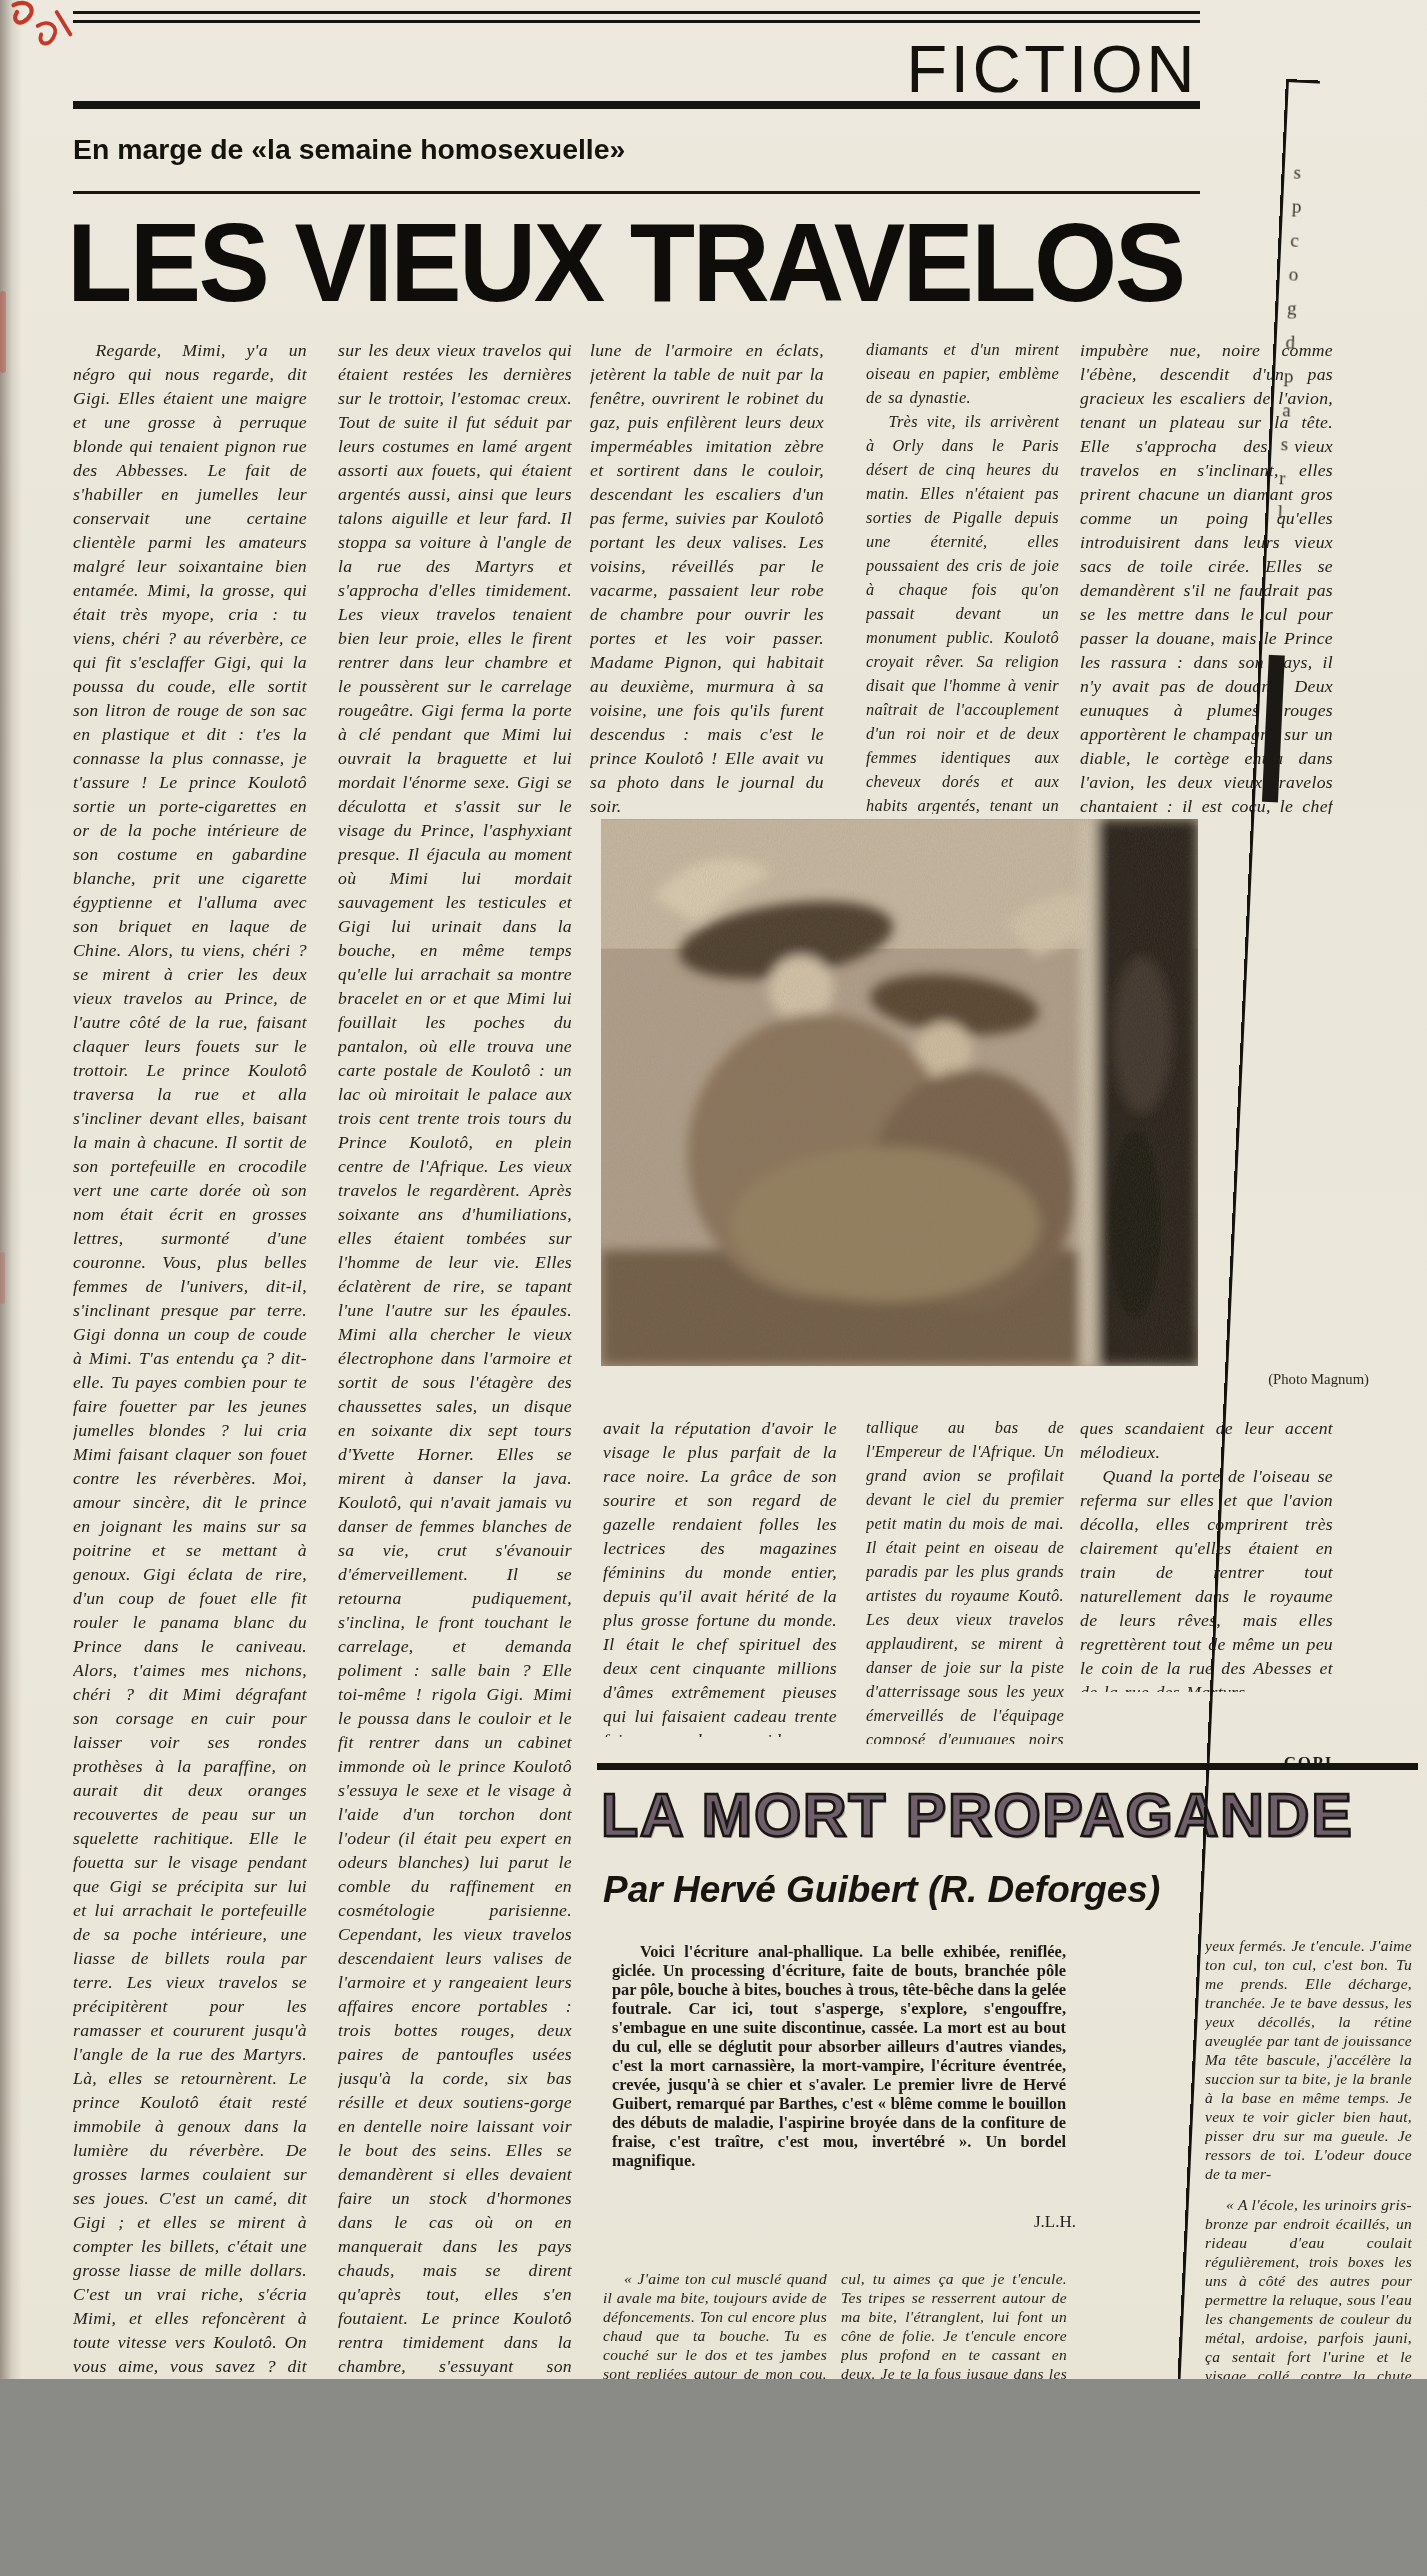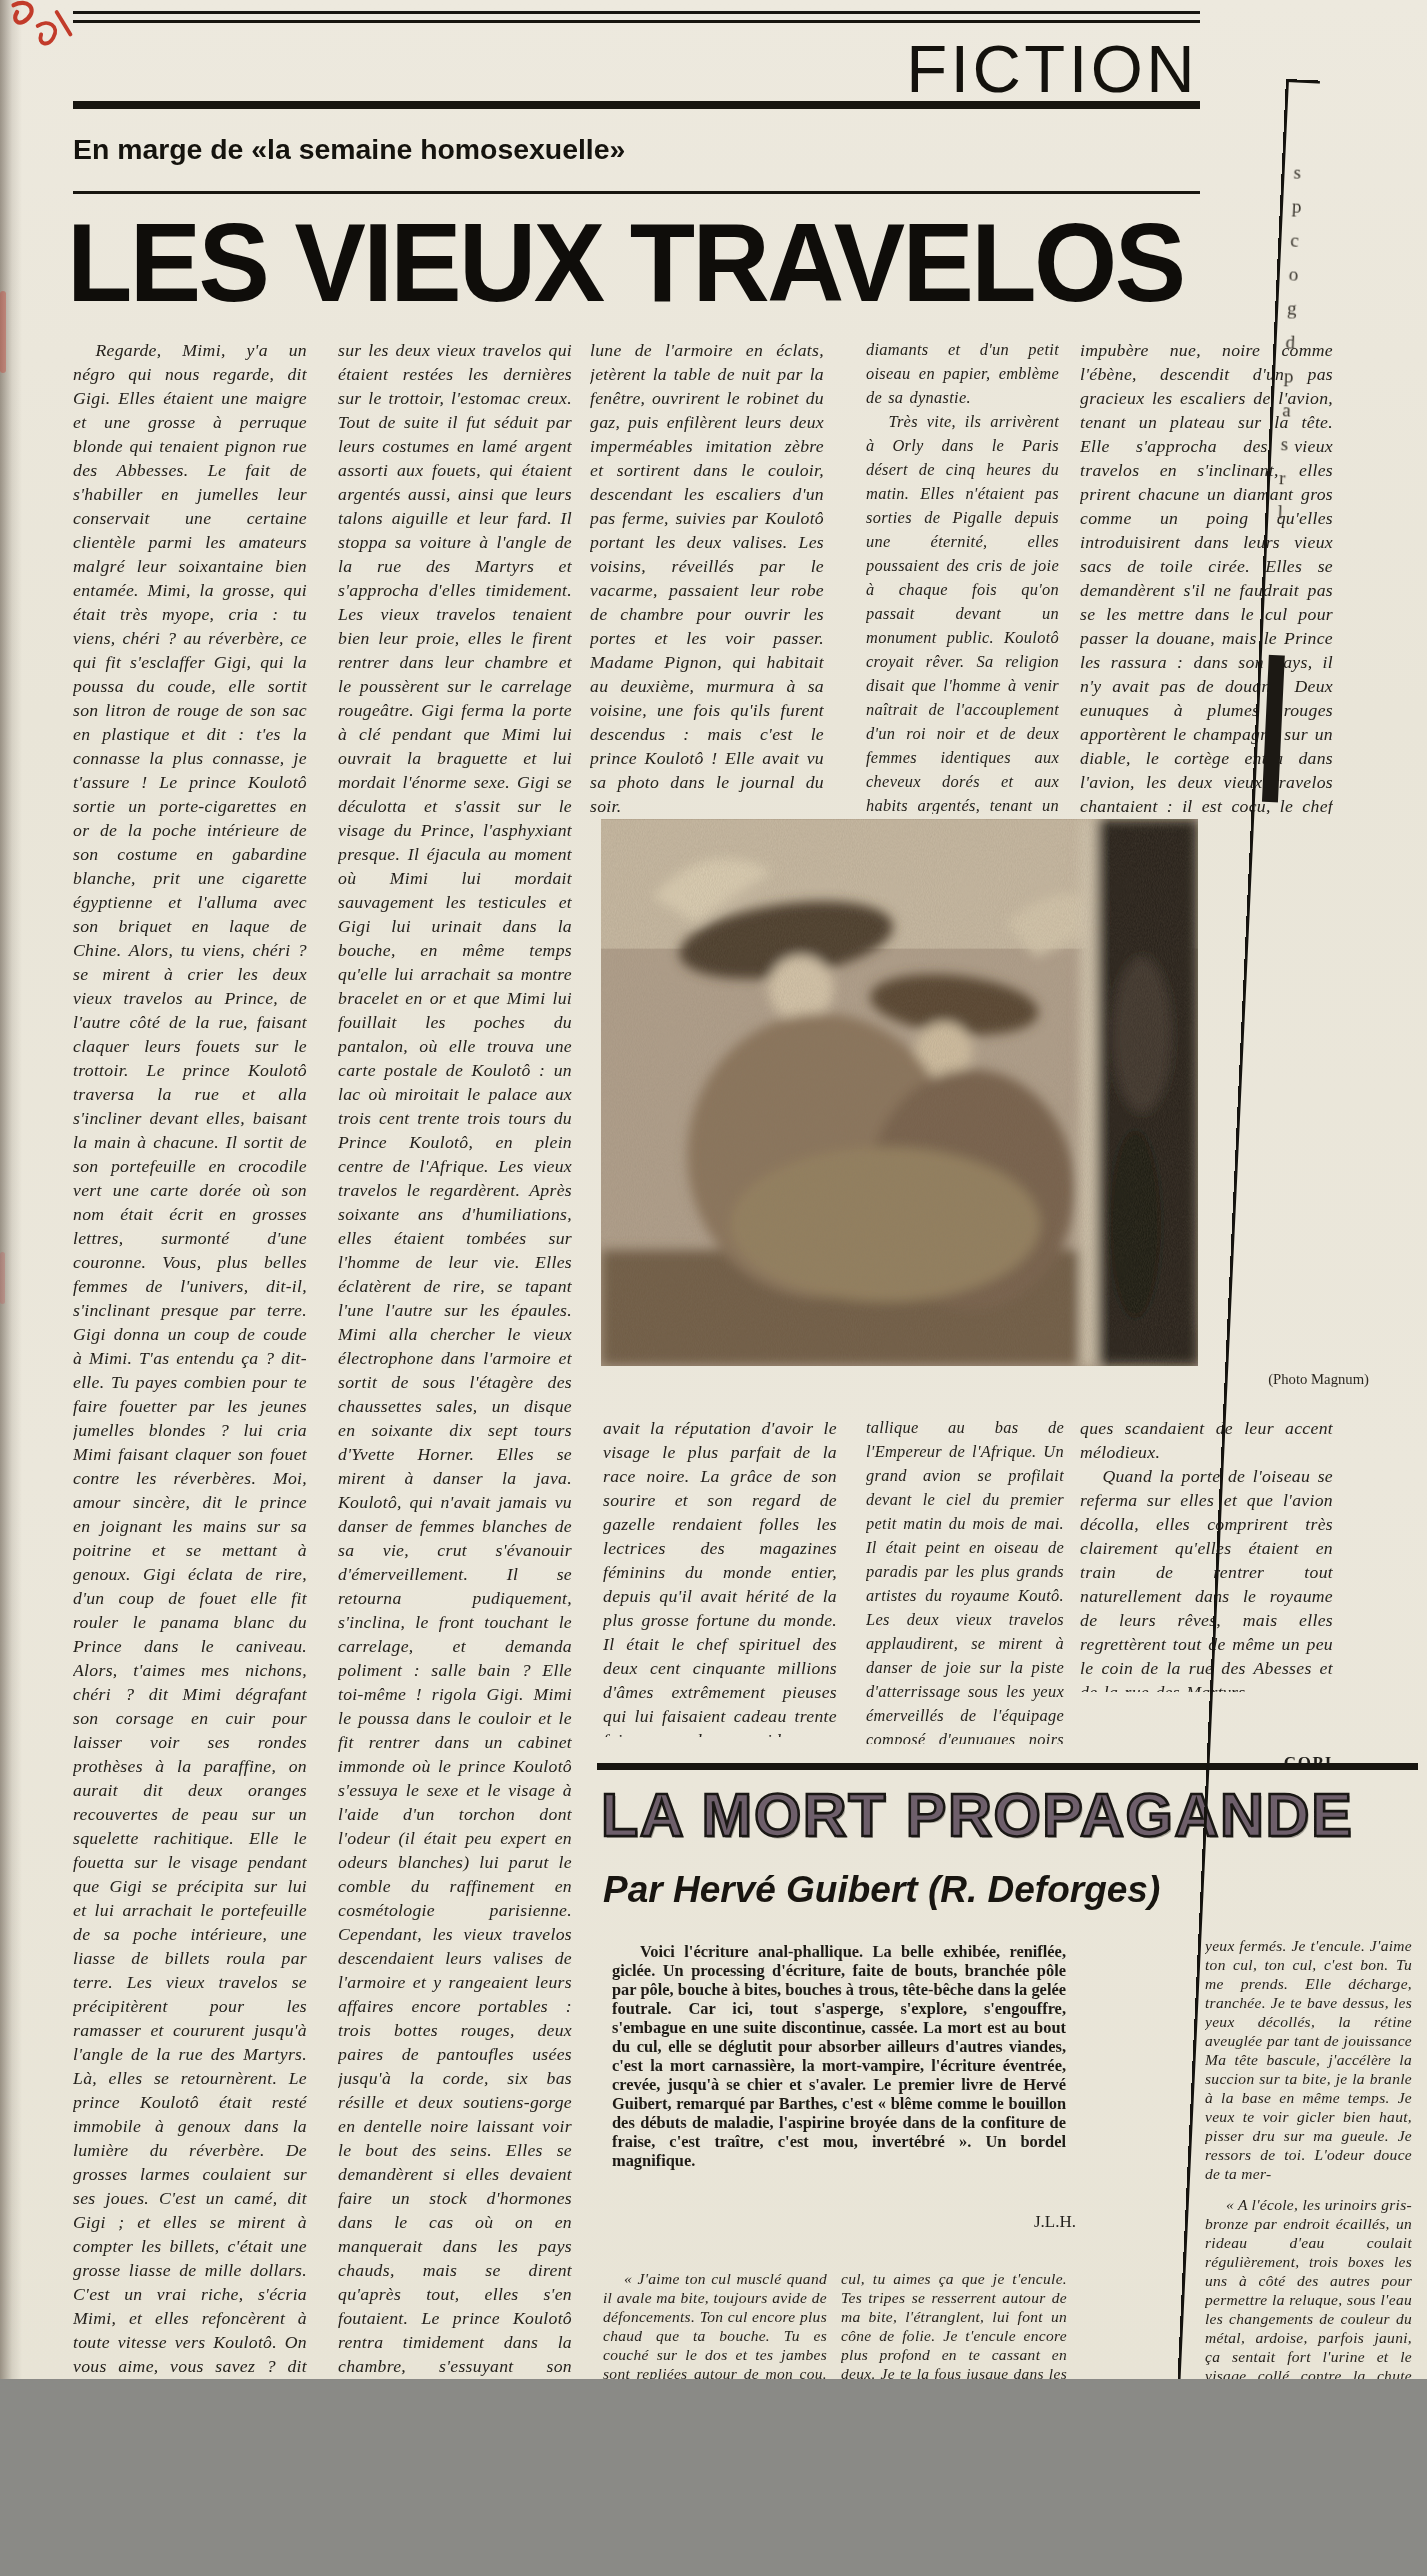--- a/index.html
+++ b/index.html
@@ -99,21 +99,21 @@
     <p class="ind">Regarde, Mimi, y'a un négro qui nous regarde, dit Gigi. Elles étaient une maigre et une grosse à perruque blonde qui tenaient pignon rue des Abbesses. Le fait de s'habiller en jumelles leur conservait une certaine clientèle parmi les amateurs malgré leur soixantaine bien entamée. Mimi, la grosse, qui était très myope, cria : tu viens, chéri ? au réverbère, ce qui fit s'esclaffer Gigi, qui la poussa du coude, elle sortit son litron de rouge de son sac en plastique et dit : t'es la connasse la plus connasse, je t'assure ! Le prince Koulotô sortie un porte-cigarettes en or de la poche intérieure de son costume en gabardine blanche, prit une cigarette égyptienne et l'alluma avec son briquet en laque de Chine. Alors, tu viens, chéri ? se mirent à crier les deux vieux travelos au Prince, de l'autre côté de la rue, faisant claquer leurs fouets sur le trottoir. Le prince Koulotô traversa la rue et alla s'incliner devant elles, baisant la main à chacune. Il sortit de son portefeuille en crocodile vert une carte dorée où son nom était écrit en grosses lettres, surmonté d'une couronne. Vous, plus belles femmes de l'univers, dit-il, s'inclinant presque par terre. Gigi donna un coup de coude à Mimi. T'as entendu ça ? dit-elle. Tu payes combien pour te faire fouetter par les jeunes jumelles blondes ? lui cria Mimi faisant claquer son fouet contre les réverbères. Moi, amour sincère, dit le prince en joignant les mains sur sa poitrine et se mettant à genoux. Gigi éclata de rire, d'un coup de fouet elle fit rouler le panama blanc du Prince dans le caniveau. Alors, t'aimes mes nichons, chéri ? dit Mimi dégrafant son corsage en cuir pour laisser voir ses rondes prothèses à la paraffine, on aurait dit deux oranges recouvertes de peau sur un squelette rachitique. Elle le fouetta sur le visage pendant que Gigi se précipita sur lui et lui arrachait le portefeuille de sa poche intérieure, une liasse de billets roula par terre. Les vieux travelos se précipitèrent pour les ramasser et coururent jusqu'à l'angle de la rue des Martyrs. Là, elles se retournèrent. Le prince Koulotô était resté immobile à genoux dans la lumière du réverbère. De grosses larmes coulaient sur ses joues. C'est un camé, dit Gigi ; et elles se mirent à compter les billets, c'était une grosse liasse de mille dollars. C'est un vrai riche, s'écria Mimi, et elles refoncèrent à toute vitesse vers Koulotô. On vous aime, vous savez ? dit Gigi. Elles le soulevèrent, le prenant chacune par un bras. Koulotô continuait à pleurer, mais cette fois de reconnaissance. Elles s'accrochèrent chacune à un de ses bras et le poussèrent jusqu'à la rue des Martyrs où elles louaient une chambre de bonne délabrée avec un coin cuisine au septième étage. Koulotô se dit qu'il n'avait jamais rencontré des femmes aussi charmantes de sa vie. Il avait débarqué à Orly à quatre heures du matin et avait loué une Cadillac blanche pour se précipiter à Pigalle qui était dans son imagerie l'endroit le plus plaisant du monde. Il était tombé tout de suite</p>
   </div>
   <div class="abs bodycol c2">
     <p>sur les deux vieux travelos qui étaient restées les dernières sur le trottoir, l'estomac creux. Tout de suite il fut séduit par leurs costumes en lamé argent assorti aux fouets, qui étaient argentés aussi, ainsi que leurs talons aiguille et leur fard. Il stoppa sa voiture à l'angle de la rue des Martyrs et s'approcha d'elles timidement. Les vieux travelos tenaient bien leur proie, elles le firent rentrer dans leur chambre et le poussèrent sur le carrelage rougeâtre. Gigi ferma la porte à clé pendant que Mimi lui ouvrait la braguette et lui mordait l'énorme sexe. Gigi se déculotta et s'assit sur le visage du Prince, l'asphyxiant presque. Il éjacula au moment où Mimi lui mordait sauvagement les testicules et Gigi lui urinait dans la bouche, en même temps qu'elle lui arrachait sa montre bracelet en or et que Mimi lui fouillait les poches du pantalon, où elle trouva une carte postale de Koulotô : un lac où miroitait le palace aux trois cent trente trois tours du Prince Koulotô, en plein centre de l'Afrique. Les vieux travelos le regardèrent. Après soixante ans d'humiliations, elles étaient tombées sur l'homme de leur vie. Elles éclatèrent de rire, se tapant l'une l'autre sur les épaules. Mimi alla chercher le vieux électrophone dans l'armoire et sortit de sous l'étagère des chaussettes sales, un disque en soixante dix sept tours d'Yvette Horner. Elles se mirent à danser la java. Koulotô, qui n'avait jamais vu danser de femmes blanches de sa vie, crut s'évanouir d'émerveillement. Il se retourna pudiquement, s'inclina, le front touchant le carrelage, et demanda poliment : salle bain ? Elle toi-même ! rigola Gigi. Mimi le poussa dans le couloir et le fit rentrer dans un cabinet immonde où le prince Koulotô s'essuya le sexe et le visage à l'aide d'un torchon dont l'odeur (il était peu expert en odeurs blanches) lui parut le comble du raffinement en cosmétologie parisienne. Cependant, les vieux travelos descendaient leurs valises de l'armoire et y rangeaient leurs affaires encore portables : trois bottes rouges, deux paires de pantoufles usées jusqu'à la corde, six bas résille et deux soutiens-gorge en dentelle noire laissant voir le bout des seins. Elles se demandèrent si elles devaient faire un stock d'hormones dans le cas où on en manquerait dans les pays chauds, mais se dirent qu'après tout, elles s'en foutaient. Le prince Koulotô rentra timidement dans la chambre, s'essuyant son mouchoir en soie blanche les derniers restes d'excréments et les retrouva furieuses : elles ne retrouvaient plus la brosse à dents, ni le vieux flacon de patchouli qu'elles avaient volé au supermarket. Elles dirent : bon, tant pis ! Mimi ordonna à Koulotô : prends les valises, toi, le négro ! et Gigi claqua son fouet. Le prince Koulotô s'inclina pour prendre les deux valises en carton et les porta dans le couloir pendant que les deux vieux travelos cassaient tout ce qui restait à l'intérieur de la chambre : elles éventrèrent les matelas, firent voler la</p>
   </div>
   <div class="abs bodycol c3a">
     <p>lune de l'armoire en éclats, jetèrent la table de nuit par la fenêtre, ouvrirent le robinet du gaz, puis enfilèrent leurs deux imperméables imitation zèbre et sortirent dans le couloir, descendant les escaliers d'un pas ferme, suivies par Koulotô portant les deux valises. Les voisins, réveillés par le vacarme, passaient leur robe de chambre pour ouvrir les portes et les voir passer. Madame Pignon, qui habitait au deuxième, murmura à sa voisine, une fois qu'ils furent descendus : mais c'est le prince Koulotô ! Elle avait vu sa photo dans le journal du soir.</p>
     <p>Descendant de la reine de Saba par sa mère, Koulotô</p>
   </div>
   <div class="abs bodycol c4a">
-    <p>diamants et d'un petit oiseau en papier, emblème de sa dynastie.</p>
+    <p>diamants et d'un mirent oiseau en papier, emblème de sa dynastie.</p>
     <p>Très vite, ils arrivèrent à Orly dans le Paris désert de cinq heures du matin. Elles n'étaient pas sorties de Pigalle depuis une éternité, elles poussaient des cris de joie à chaque fois qu'on passait devant un monument public. Koulotô croyait rêver. Sa religion disait que l'homme à venir naîtrait de l'accouplement d'un roi noir et de deux femmes identiques aux cheveux dorés et aux habits argentés, tenant un fouet à la main et un pénis à la place d'un sexe de femme. Elles arriveraient dans le royaume sur un oiseau mé-</p>
   </div>
   <div class="abs bodycol c5a">
     <p>impubère nue, noire comme l'ébène, descendit d'un pas gracieux les escaliers de l'avion, tenant un plateau sur la tête. Elle s'approcha des vieux travelos en s'inclinant, elles prirent chacune un diamant gros comme un poing qu'elles introduisirent dans leurs vieux sacs de toile cirée. Elles se demandèrent s'il ne faudrait pas se les mettre dans le cul pour passer la douane, mais le Prince les rassura : dans son pays, il n'y avait pas de douane. Deux eunuques à plumes rouges apportèrent le champagne sur un diable, le cortège entra dans l'avion, les deux vieux travelos chantaient : il est cocu, le chef de gare ! que les eunu-</p>
   </div>
 
   <div class="abs photo">
     <svg width="597" height="547" viewBox="0 0 693 634">
       <defs>
         <filter id="soft">

